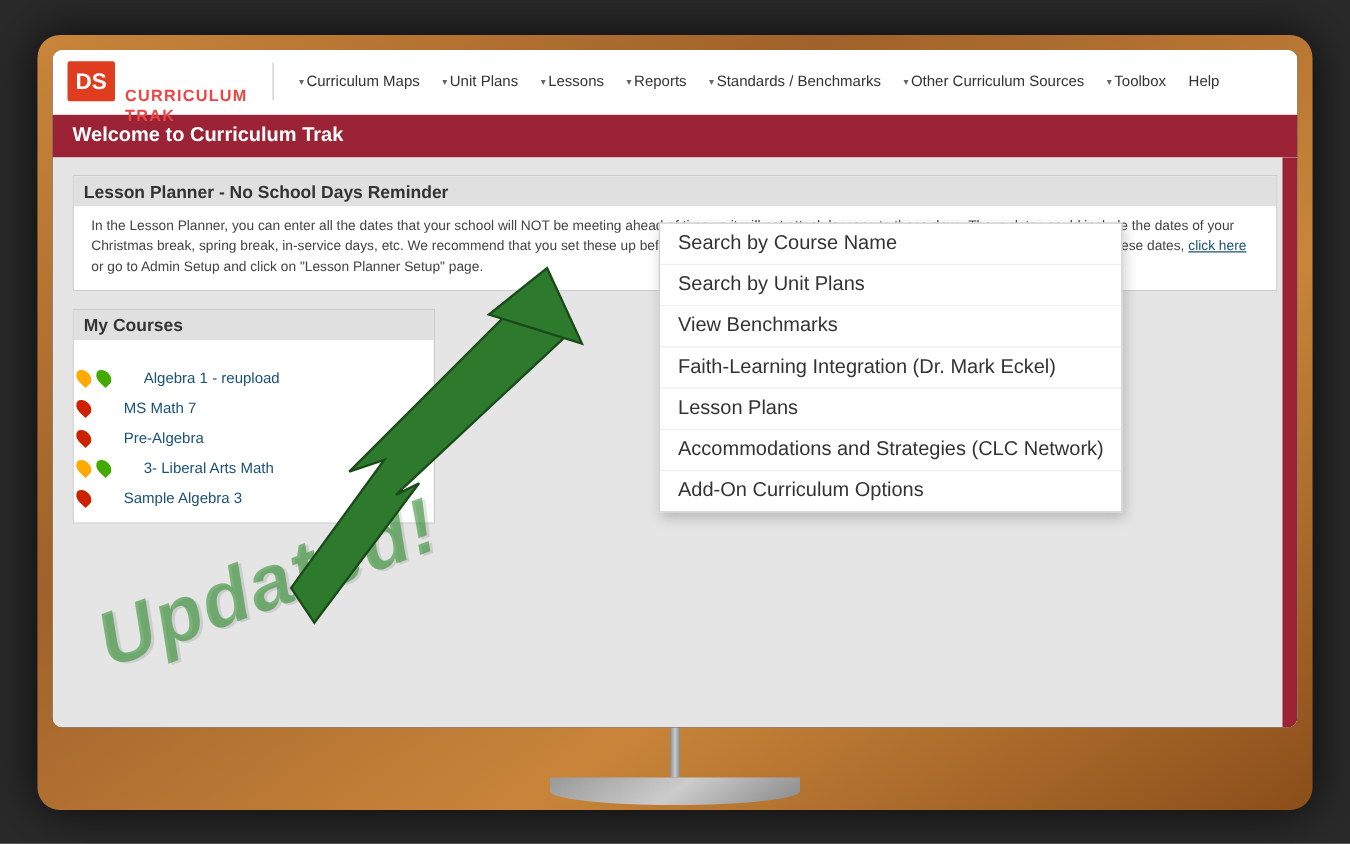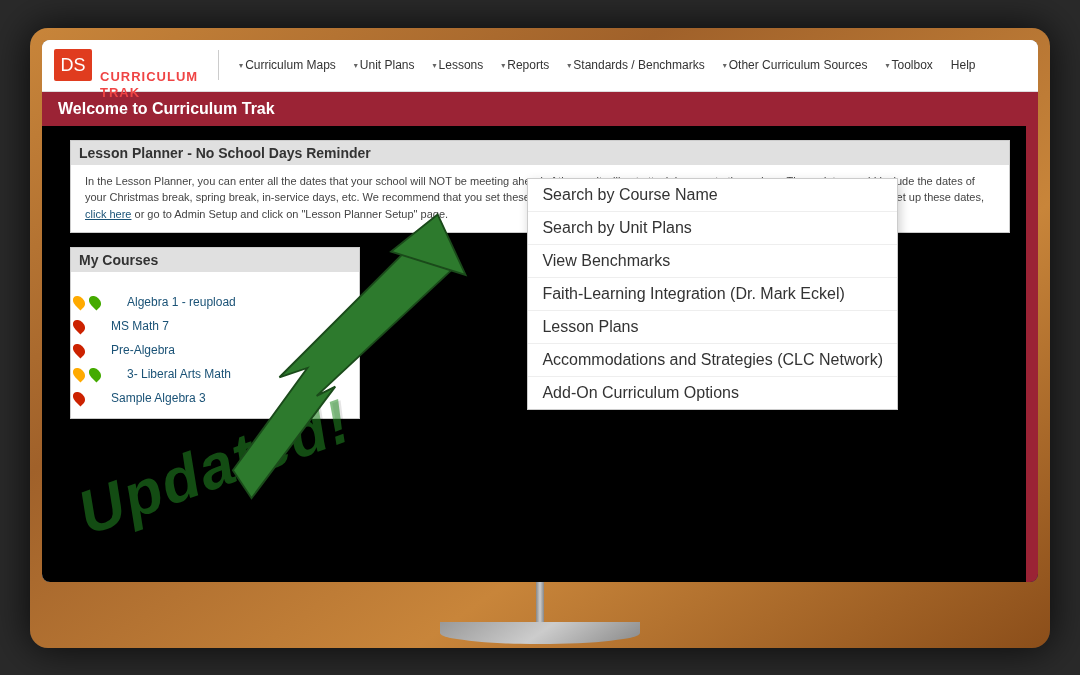--- a/index.html
+++ b/index.html
@@ -78,21 +78,21 @@
     .logo-area {
       display: flex;
       align-items: center;
       margin-right: 20px;
       flex-shrink: 0;
     }
 
     .logo-ds {
       background: #e03c1f;
       color: #fff;
-      font-weight: normal;
+      font-weight: bold;
       font-size: 18px;
       width: 42px;
       height: 36px;
       display: flex;
       align-items: center;
       justify-content: center;
       border-radius: 4px;
       border: 2px solid #fff;
       margin-right: 6px;
     }
@@ -143,22 +143,22 @@
       background: #9b2335;
       color: #fff;
       padding: 8px 16px;
       font-size: 16px;
       font-weight: bold;
     }
 
     
     .main-content {
       flex: 1;
-      padding: 14px 28px;
-      background: #000000;
+      padding: 14px 16px;
+      background: #e5e5e5;
       position: relative;
     }
 
     .lesson-planner-box {
       background: #fff;
       border: 1px solid #ccc;
       padding: 10px 14px;
       margin-bottom: 14px;
       position: relative;
     }

